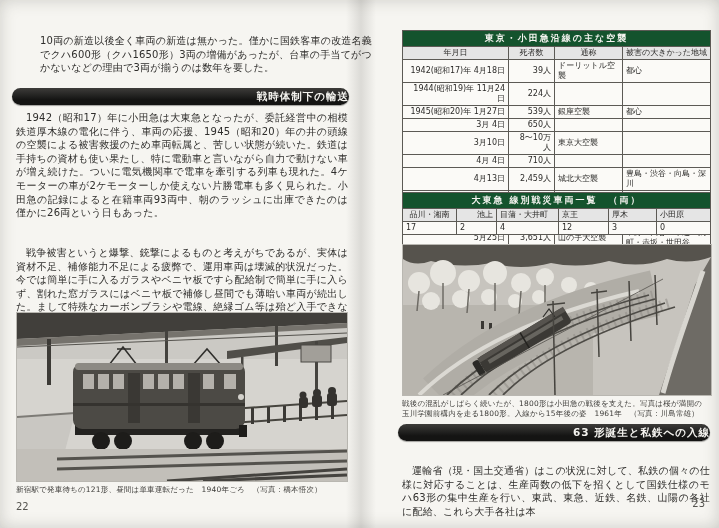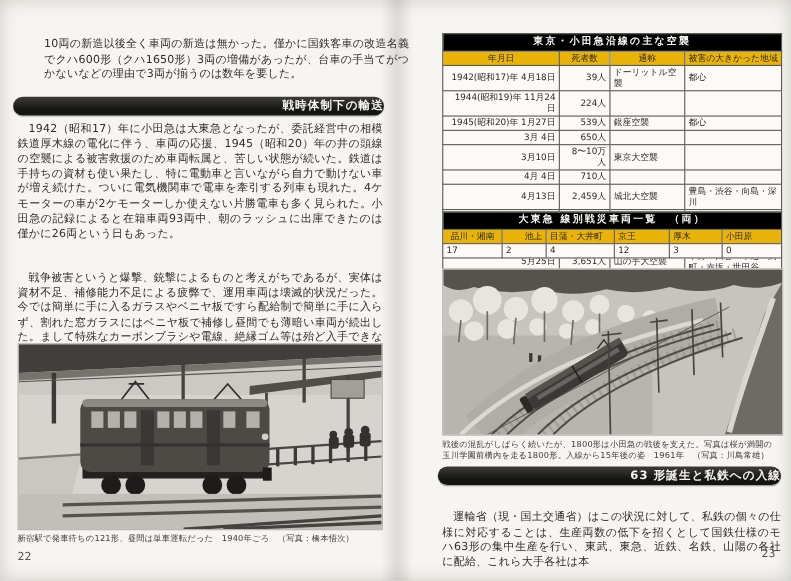--- a/index.html
+++ b/index.html
@@ -13,23 +13,23 @@
   .section-bar{background:linear-gradient(#3d3c3a,#141413 70%);color:#f4f3ef;border-radius:9px;
                height:17px;line-height:17px;font-size:10.5px;font-weight:bold;padding-left:15px;
                letter-spacing:1px;box-shadow:0 1px 1px rgba(0,0,0,.35);text-align:right;}
   .caption{font-size:7.5px;line-height:10px;color:#3c3b38;letter-spacing:.2px;}
   .page-num{font-size:10px;color:#55544f;}
   .photo-frame{border:1px solid #b9b7b1;background:#d6d4cf;display:block;}
   table.datatable{border-collapse:collapse;table-layout:fixed;width:100%;
                   font-size:8px;color:#2b2a28;background:#fbfaf7;}
   table.datatable th,table.datatable td{border:1px solid #5c5a55;padding:1px 3px;line-height:1.25;
                   overflow:hidden;font-weight:normal;}
-  table.datatable th.ttl{background:#000000;color:#f5f4f0;font-weight:bold;font-size:9px;
+  table.datatable th.ttl{background:#14532d;color:#f5f4f0;font-weight:bold;font-size:9px;
                   letter-spacing:2px;text-align:center;padding:2px 0;}
-  table.datatable th.hdr{text-align:center;background:#eab308;}
+  table.datatable th.hdr{text-align:center;background:#e5e5e5;}
   td.r{text-align:right;}
   .credit{font-size:6.5px;color:#4a4945;text-align:right;margin-top:11px;letter-spacing:.5px;}
 </style>
 </head>
 <body>
 
 <div class="canvas">
 
   <div class="abs" style="left:0;top:0;width:360px;height:528px;">
 

